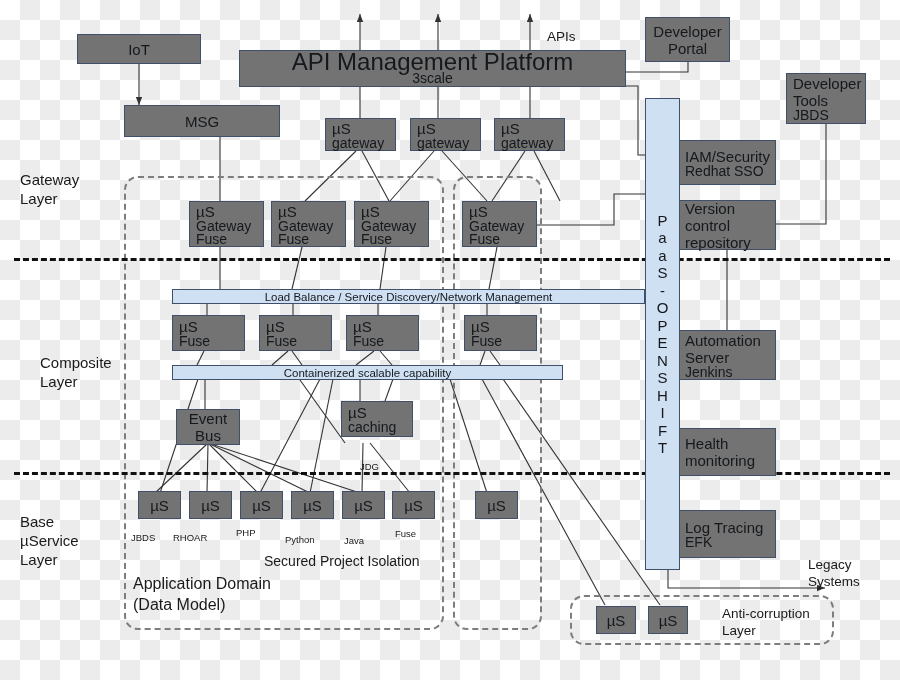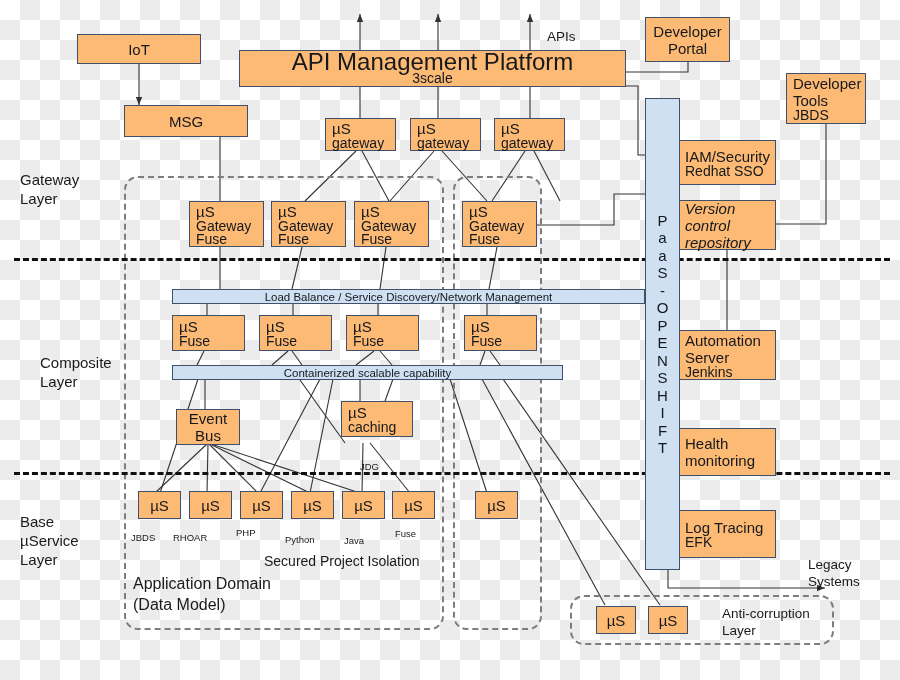--- a/index.html
+++ b/index.html
@@ -17,21 +17,21 @@
     background-color:#ffffff;
     background-image:
       linear-gradient(45deg,#ececec 25%,transparent 25%,transparent 75%,#ececec 75%),
       linear-gradient(45deg,#ececec 25%,transparent 25%,transparent 75%,#ececec 75%);
     background-size:40px 40px;
     background-position:0 0,20px 20px;
   }
   svg#wires{position:absolute;left:0;top:0;width:900px;height:680px;}
   .box{
     position:absolute;
-    background:#fdba74;
+    background:#737373;
     border:1px solid #40506a;
     box-sizing:border-box;
     display:flex;
     flex-direction:column;
     justify-content:center;
     z-index:5;
   }
   .box .t1{font-size:15px;line-height:17px;color:#15181c;}
   .box .t2{font-size:14px;line-height:13px;color:#15181c;}
   .box.center{align-items:center;text-align:center;}
@@ -155,21 +155,21 @@
 <div class="label lay-label" style="left:20px;top:353px;padding-left:20px;">Composite
 Layer</div>
 <div class="label lay-label" style="left:20px;top:512px;">Base
 µService
 Layer</div>
 
 <div class="box center" style="left:77px;top:34px;width:124px;height:30px;">
   <div class="t1 big">IoT</div>
 </div>
 
-<div class="box center" style="left:124px;top:105px;width:124px;height:32px;">
+<div class="box center" style="left:124px;top:105px;width:156px;height:32px;">
   <div class="t1 big">MSG</div>
 </div>
 
 <div class="box center" style="left:239px;top:50px;width:387px;height:37px;">
   <div class="t1" style="font-size:24px;line-height:20px;">API Management Platform</div>
   <div class="t2">3scale</div>
 </div>
 
 <div class="label med" style="left:547px;top:28px;">APIs</div>
 
@@ -318,21 +318,21 @@
       <span>T</span>
     </div>
 </div>
 
 <div class="box pad" style="left:678px;top:140px;width:98px;height:45px;">
   <div class="t1 small" style="white-space:pre-line;">IAM/Security</div>
   <div class="t2 tiny">Redhat SSO</div>
 </div>
 
 <div class="box pad" style="left:678px;top:200px;width:98px;height:50px;">
-  <div class="t1 small" style="white-space:pre-line;font-style:italic;">Version
+  <div class="t1 small" style="white-space:pre-line;">Version
 control
 repository</div>
 </div>
 
 <div class="box pad" style="left:678px;top:330px;width:98px;height:50px;">
   <div class="t1 small" style="white-space:pre-line;">Automation
 Server</div>
   <div class="t2 tiny">Jenkins</div>
 </div>
 

